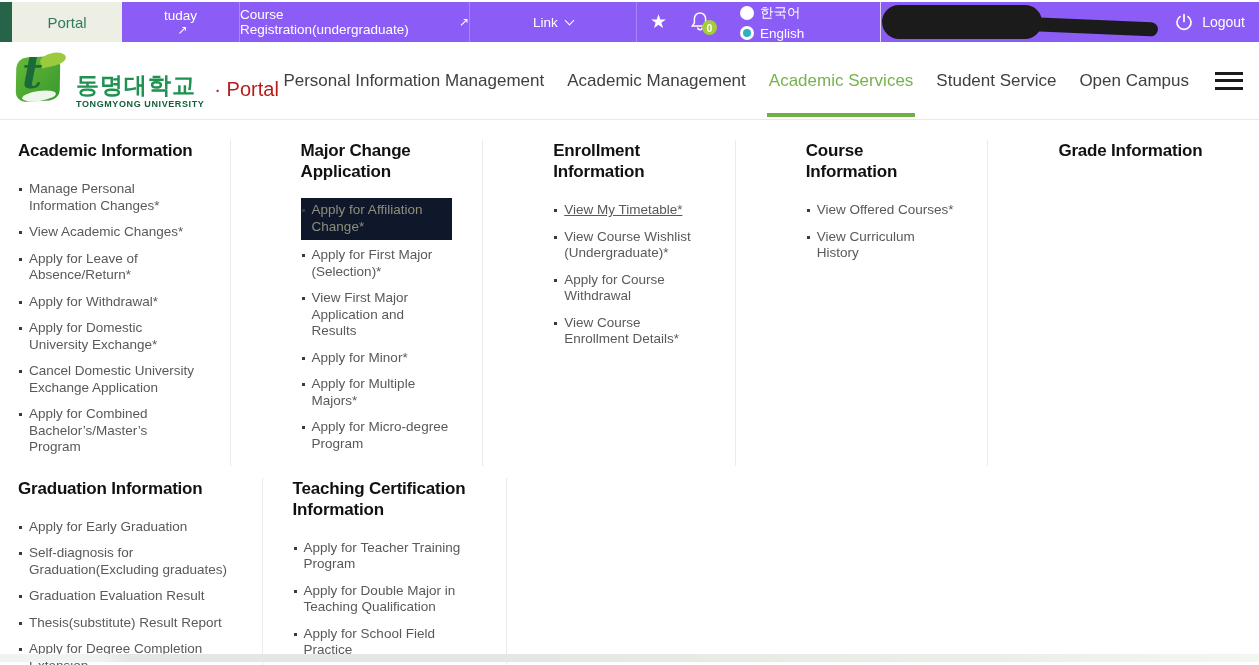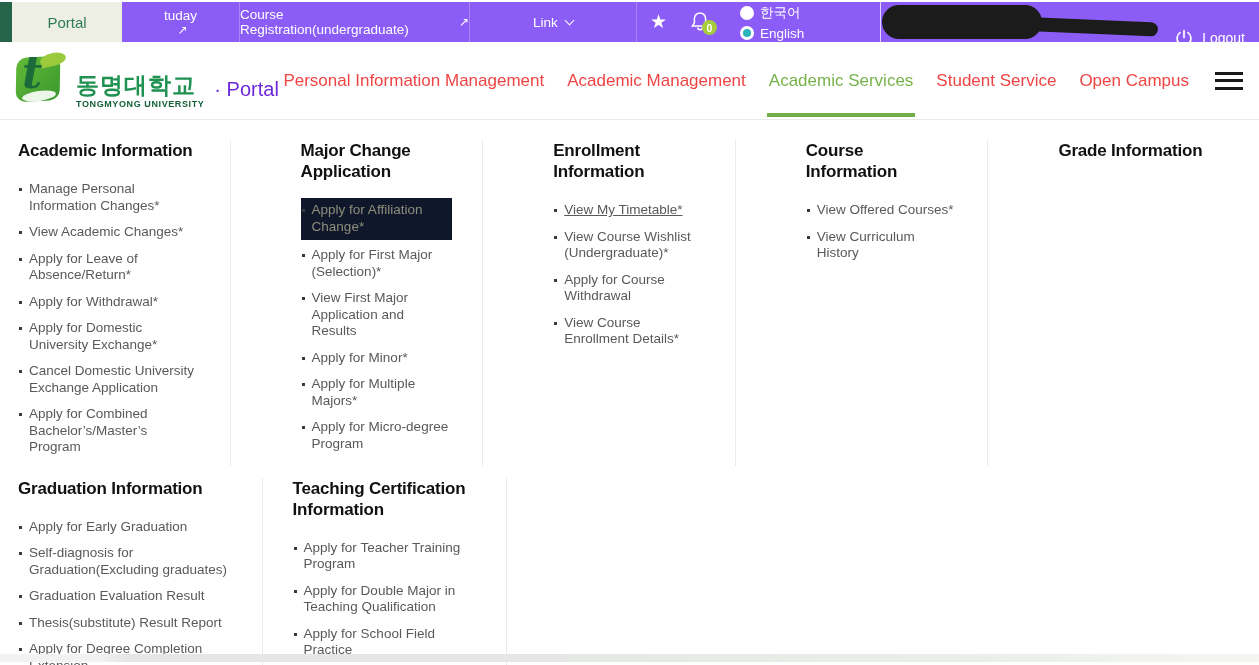--- a/index.html
+++ b/index.html
@@ -33,21 +33,21 @@
     display: flex; align-items: center; justify-content: center; flex: 0 0 14px; }
   .radio .dot { width: 8px; height: 8px; border-radius: 50%; background: transparent; }
   .radio.selected .dot { background: #2BB3BE; }
   .lang-label { font-size: 13.5px; color: #fff; }
   .tb-divider { position: absolute; left: 880px; top: 0; width: 1px; height: 40px;
     background: rgba(255,255,255,0.75); }
   .redact-main { position: absolute; left: 882px; top: 3px; width: 160px; height: 34px;
     border-radius: 17px; background: #1b1b1b; }
   .redact-tail { position: absolute; left: 992px; top: 17px; width: 166px; height: 14px;
     border-radius: 8px; background: #1b1b1b; transform: rotate(2.5deg); }
-  .tb-logout { position: absolute; right: 14px; top: 16px; height: 40px; display: flex;
+  .tb-logout { position: absolute; right: 14px; top: 0; height: 40px; display: flex;
     align-items: center; gap: 8px; cursor: pointer; }
   .tb-logout span { font-size: 14px; color: #fff; }
 
   
   .header { position: relative; height: 78px; background: #fff;
     border-bottom: 1px solid #e9e9e9; display: flex; align-items: center;
     padding: 0 16px 0 14px; }
   .logo { display: flex; align-items: flex-end; cursor: pointer; }
   .logo-mark { position: relative; width: 54px; height: 54px; margin-bottom: 2px; }
   .lm-square { position: absolute; left: 2px; top: 4px; width: 44px; height: 44px;
@@ -55,24 +55,24 @@
     transform: rotate(-3deg) skewX(-4deg); }
   .lm-leaf { position: absolute; left: 26px; top: 0px; width: 26px; height: 13px;
     border-radius: 50% 50% 50% 0; background: #9BCB3C; transform: rotate(-12deg); }
   .lm-t { position: absolute; left: 8px; top: -2px; font-size: 44px; font-weight: bold;
     font-style: italic; color: #1B6B3A; font-family: "DejaVu Serif", serif; line-height: 1; }
   .lm-swoosh { position: absolute; left: 8px; top: 38px; width: 34px; height: 10px;
     border-radius: 50%; background: #fff; transform: rotate(-8deg); opacity: 0.9; }
   .logo-textblock { display: flex; flex-direction: column; margin-left: 8px; }
   .logo-kr { font-size: 23px; font-weight: bold; color: #1F9150; letter-spacing: 1px; line-height: 1.1; }
   .logo-en { font-size: 9px; font-weight: bold; color: #14603A; letter-spacing: 0.6px; }
-  .logo-suffix { font-size: 20px; color: #6d28d9; margin-left: 10px; margin-bottom: 8px; }
+  .logo-suffix { font-size: 20px; color: #b91c1c; margin-left: 10px; margin-bottom: 8px; }
 
   nav.main-nav { margin-left: auto; display: flex; align-items: center; gap: 23px; }
-  .nav-item { font-size: 17px; color: #ef4444; cursor: pointer; position: relative;
+  .nav-item { font-size: 17px; color: #404040; cursor: pointer; position: relative;
     white-space: nowrap; }
   .nav-item.active { color: #76B34A; }
   .nav-item.active::after { content: ""; position: absolute; left: -2px; right: -2px;
     bottom: -26px; height: 4px; background: #6FB04C; }
   .hamburger { width: 28px; height: 18px; margin-left: 26px; display: flex;
     flex-direction: column; justify-content: space-between; cursor: pointer; }
   .hamburger i { display: block; height: 3px; background: #1a1a1a; }
 
   
   .menu-grid { display: grid; grid-template-columns: repeat(5, 1fr); padding: 0 18px; }

